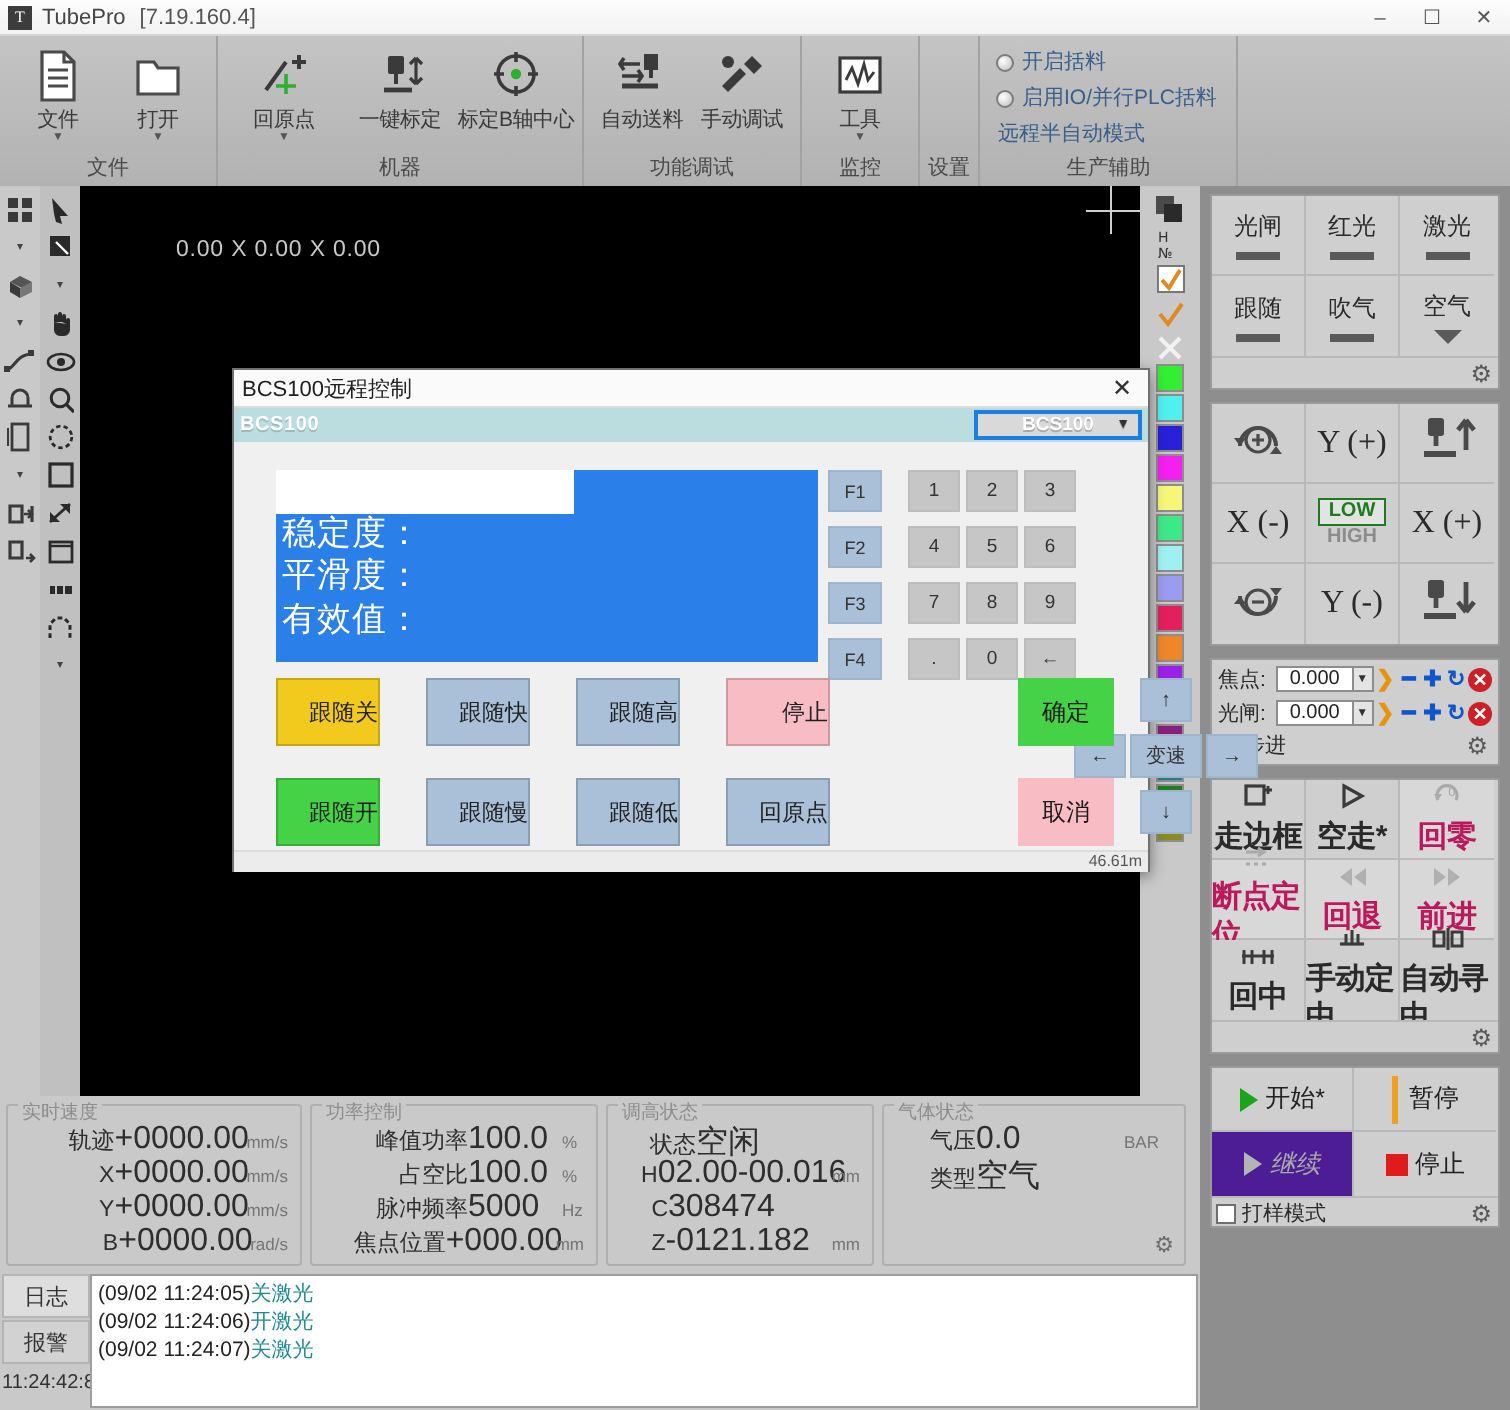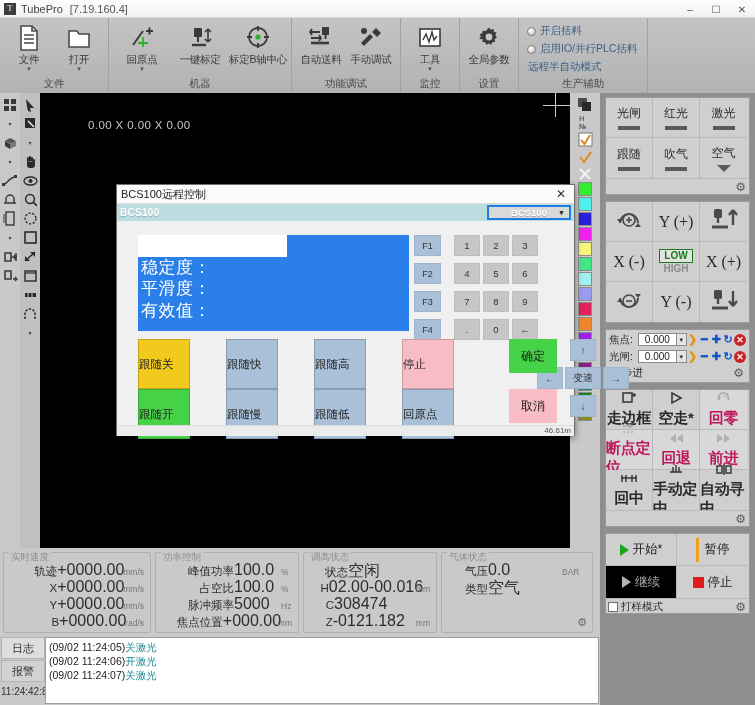--- a/index.html
+++ b/index.html
@@ -162,21 +162,21 @@
   .cbox { width:10px; height:10px; border:1px solid #6f6f6f; background:#fff; margin-right:3px; }
   .stepline .lbl { font-size:10.5px; color:#2a2a2a;}
   .stepline .g { position:absolute; right:2px; font-size:12px; color:#5a5a5a;}
 
   
   .runcard { background:#cfcfcf; border:1px solid #9a9a9a; margin-bottom:16px;}
   .runrow { display:flex; }
   .runbtn { width:71px; height:32px; display:flex; align-items:center; justify-content:center;
             border-right:1px solid #b9b9b9; border-bottom:1px solid #b9b9b9; font-size:12.5px; color:#222;}
   .runbtn:nth-child(2) { border-right:none; }
-  .runbtn.dis { color:#a9a9a9; background:#000000; }
+  .runbtn.dis { color:#a9a9a9; background:#4c1d95;font-style:italic; }
   .runbtn .gi { margin-right:4px; display:inline-block; }
   .tri-green { width:0;height:0;border-left:9px solid #19a419;border-top:6px solid transparent;border-bottom:6px solid transparent;}
   .tri-grey { width:0;height:0;border-left:9px solid #b4b4b4;border-top:6px solid transparent;border-bottom:6px solid transparent;}
   .pausebars { display:flex; }
   .pausebars i { width:3px;height:12px;background:#f0a020; margin-right:2px; display:block;}
   .sq-red { width:11px;height:11px;background:#e01b1b; }
 
   
   .dialog {
     position:absolute; left:116px; top:184px; width:459px; height:252px;
@@ -202,22 +202,22 @@
   .screen .ln.hl { background:#ffffff; color:#ffffff; width:149px; }
   .fkeys { position:absolute; left:297px; top:14px; }
   .fkey { width:27px; height:21px; background:#a9c0d8; border:1px solid #9fb5cc;
           display:flex; align-items:center; justify-content:center; font-size:9px; color:#333;
           margin-bottom:7px; }
   .numpad { position:absolute; left:337px; top:14px; display:flex; flex-wrap:wrap; width:100px;}
   .numkey { width:26px; height:21px; background:#c6c6c6; border:1px solid #bdbdbd;
             display:flex; align-items:center; justify-content:center; font-size:9.5px; color:#333;
             margin:0 3px 7px 0;}
   .bigrow { position:absolute; left:21px; top:118px; display:flex; }
-  .bigbtn { width:52px; height:50px; display:flex; align-items:center; justify-content:flex-start;
-            font-size:11.5px; color:#222; margin-right:36px; border:1px solid rgba(0,0,0,.18);}
+  .bigbtn { width:52px; height:34px; display:flex; align-items:center; justify-content:flex-end;
+            font-size:11.5px; color:#222; margin-right:23px; border:1px solid rgba(0,0,0,.18);}
   .bigrow2 { top:168px; }
   .dpad { position:absolute; left:420px; top:118px; width:92px; height:86px;}
   .dbtn { position:absolute; width:26px; height:22px; background:#a9c0d8; border:1px solid #9fb5cc;
           display:flex; align-items:center; justify-content:center; font-size:10px; color:#333;}
   .dbtn.wide { width:36px; font-size:10px; }
   .okbtn { position:absolute; right:17px; top:118px; width:48px; height:34px; background:#46d246;
            display:flex; align-items:center; justify-content:center; font-size:12px; color:#1a1a1a;}
   .cancelbtn { position:absolute; right:17px; top:168px; width:48px; height:34px; background:#f7bcc4;
                display:flex; align-items:center; justify-content:center; font-size:12px; color:#1a1a1a;}
   .dlg-foot { position:absolute; right:3px; bottom:1px; font-size:8px; color:#555; }
@@ -345,29 +345,20 @@
           </div>
           <div class="lb">工具</div>
           <div class="caret">▼</div>
         </div>
       </div>
       <div class="rgtitle">监控</div>
     </div>
 
     <div class="rgroup">
       <div class="ritems">
-        <div class="rbtn">
-          <div class="ic">
-            <svg width="24" height="24" viewBox="0 0 24 24">
-                <path fill="#3a3a3a" d="M12 1.5l1.7 2.2 2.7-.7.5 2.8 2.6 1-1.2 2.5 1.7 2.2-2.3 1.7.4 2.8-2.8.2-1.2 2.6-2.3-1.4-2.4 1.4-1.2-2.6-2.8-.2.4-2.8L2.2 13l1.7-2.2L2.7 8.3l2.6-1 .5-2.8 2.7.7z"></path>
-                <circle cx="12" cy="11" r="3.4" fill="#c4c4c4"></circle>
-              </svg>
-          </div>
-          <div class="lb">全局参数</div>
-        </div>
       </div>
       <div class="rgtitle">设置</div>
     </div>
 
     <div class="rgroup">
       <div class="rradios">
         <div class="rradio">
           <span class="dot"></span>
           <span>开启括料</span>
         </div>

